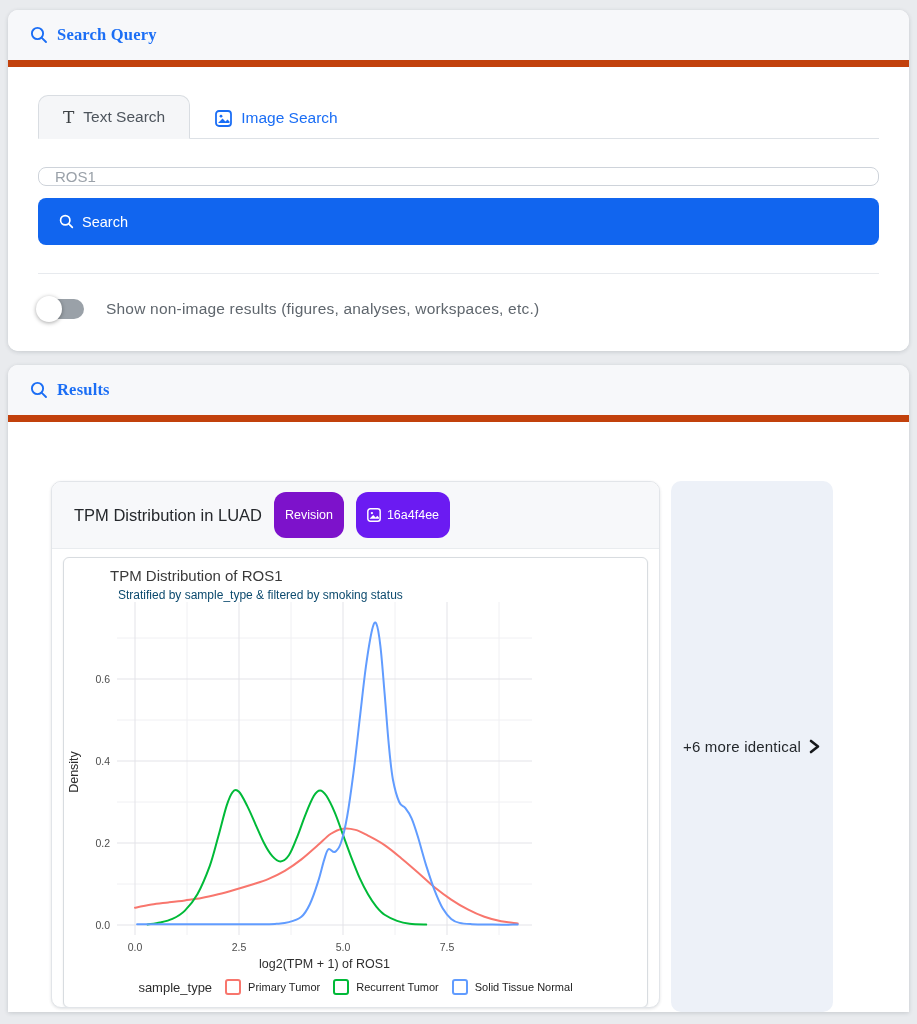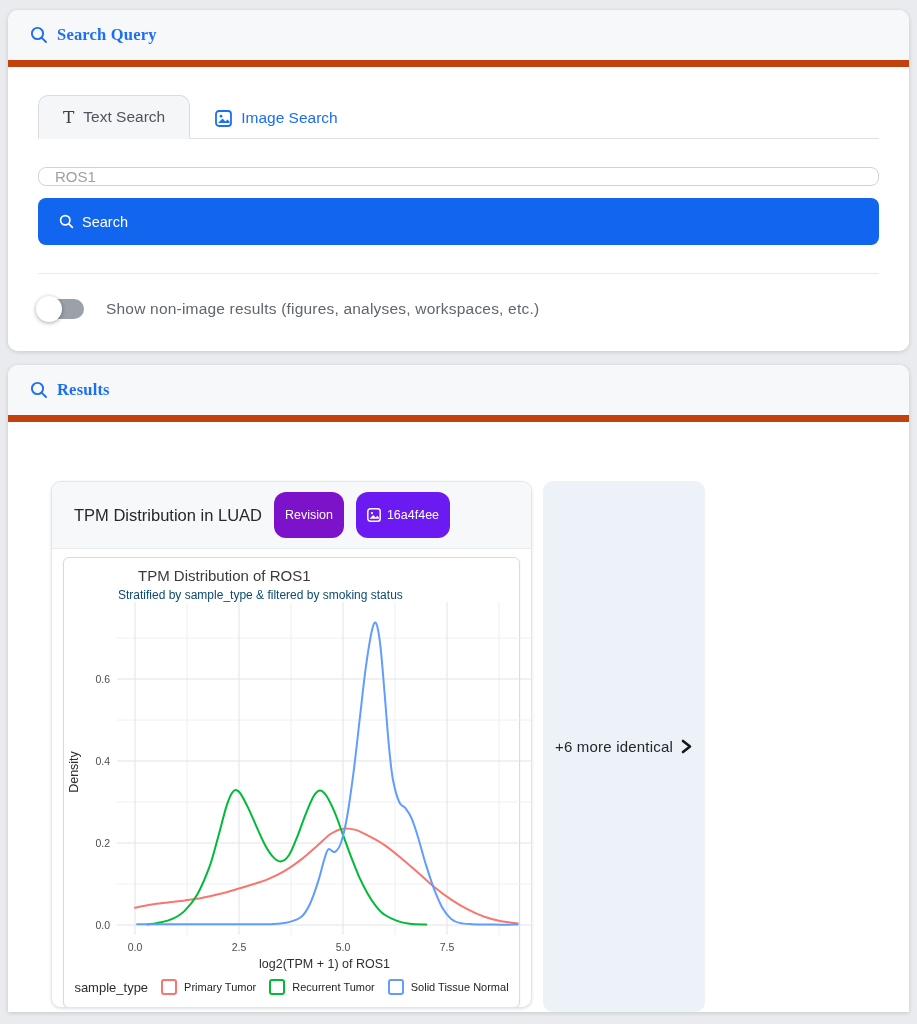--- a/index.html
+++ b/index.html
@@ -80,40 +80,40 @@
   .source-banner {
     background:#cff0f1; color:#186a74; border-radius:8px;
     padding:11px 17px; font-size:15.5px; letter-spacing:.2px;
   }
   .source-banner b { font-weight:700; }
   .source-count { margin-left:6px; }
 
   .results-row { display:flex; margin:21px 0 0 13px; gap:11px; align-items:stretch; }
 
   .result-card {
-    width:481px; background:#fff; border:1px solid #e2e5e9; border-radius:10px;
+    width:609px; background:#fff; border:1px solid #e2e5e9; border-radius:10px;
     box-shadow:0 1px 3px rgba(40,50,60,.14); overflow:hidden; cursor:pointer;
     height:527px;
   }
   .result-header {
     background:#f7f8fa; border-bottom:1px solid #e9ecef;
     padding:10px 22px; display:flex; align-items:center; gap:12px;
   }
   .result-title { font-size:16.5px; font-weight:500; color:#25282c; }
   .badge {
     color:#fff; border-radius:12px; padding:16px 11px; font-size:12.5px;
     display:flex; align-items:center; gap:6px; white-space:nowrap;
   }
   .result-body { padding:8px 11px 12px 11px; }
 
   .plot-container {
     border:1px solid #d8dce0; border-radius:6px; background:#fff;
     padding-top:8px; box-shadow:0 1px 2px rgba(40,50,60,.10);
   }
-  .plot-title   { margin-left:74px; font-size:15px; color:#3a3a3a; line-height:20px; }
+  .plot-title   { margin-left:46px; font-size:15px; color:#3a3a3a; line-height:20px; }
   .plot-subtitle{ margin-left:54px; font-size:12px; color:#0c4a6e; margin-top:2px; }
   .chart-svg { display:block; }
 
   .legend {
     display:flex; align-items:center; justify-content:center;
     gap:13px; margin:4px 0 12px 0;
   }
   .legend-title { font-size:13px; color:#2d2d2d; }
   .legend-item { display:flex; align-items:center; gap:7px; }
   .legend-key {

